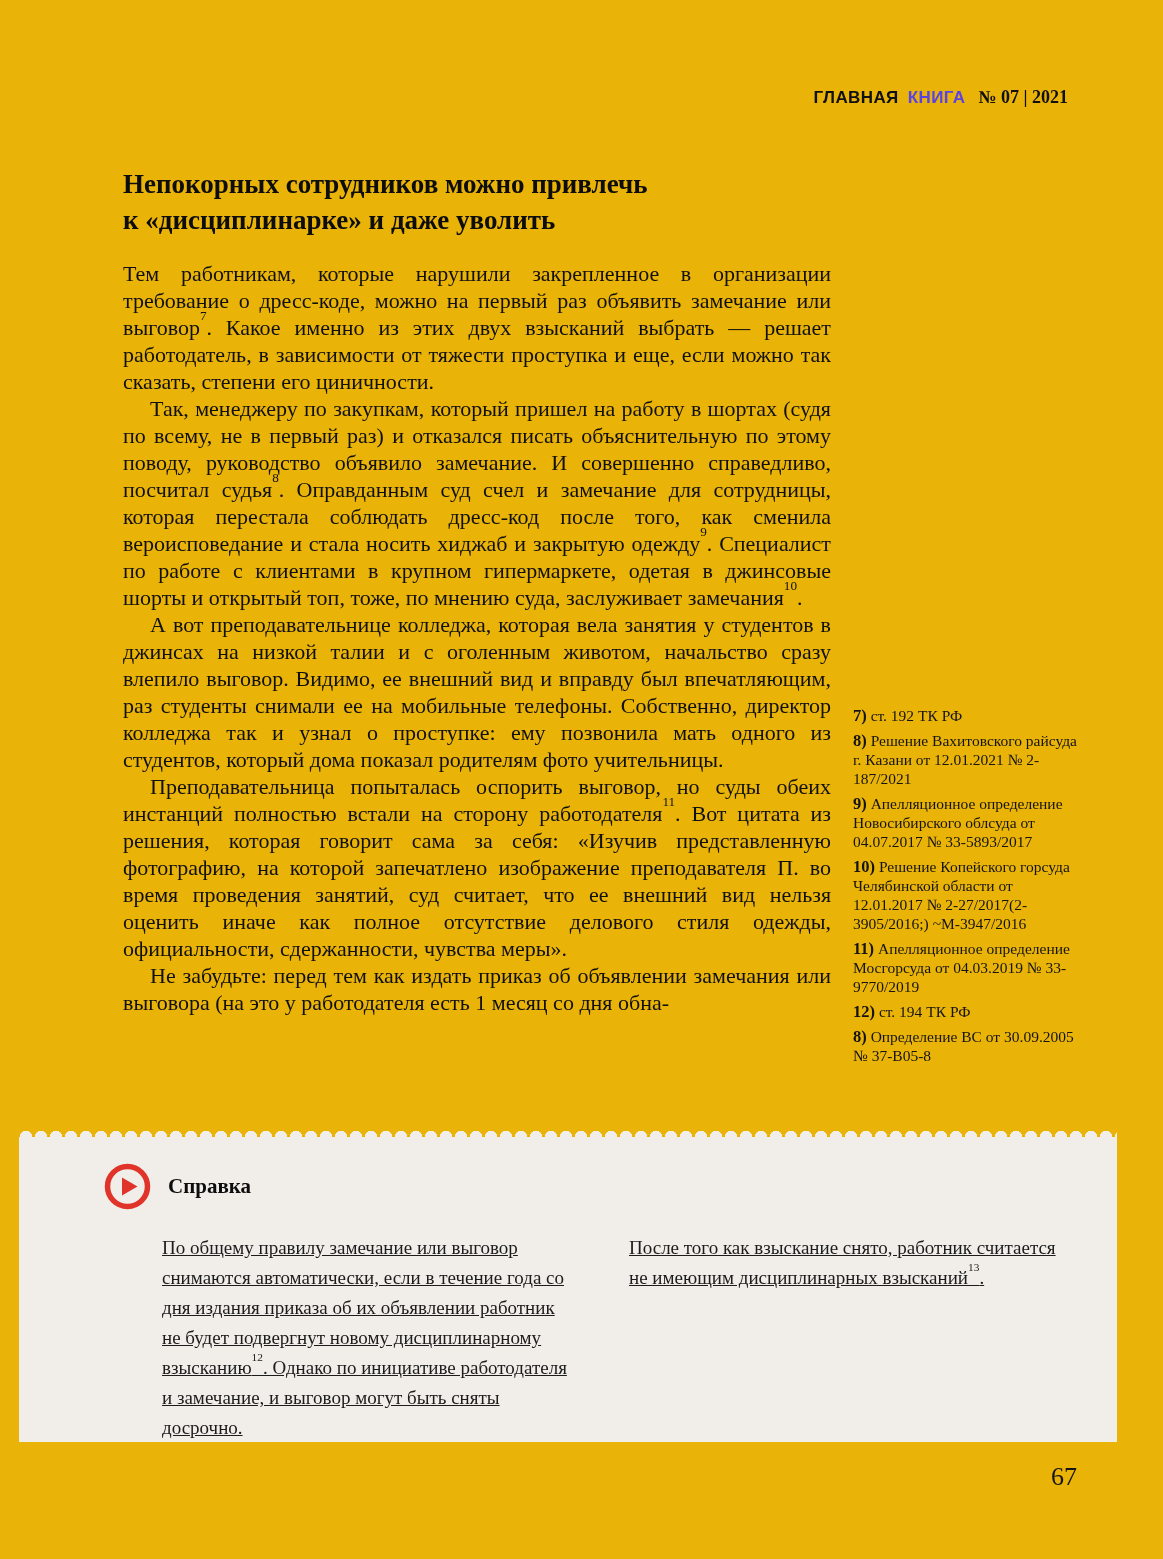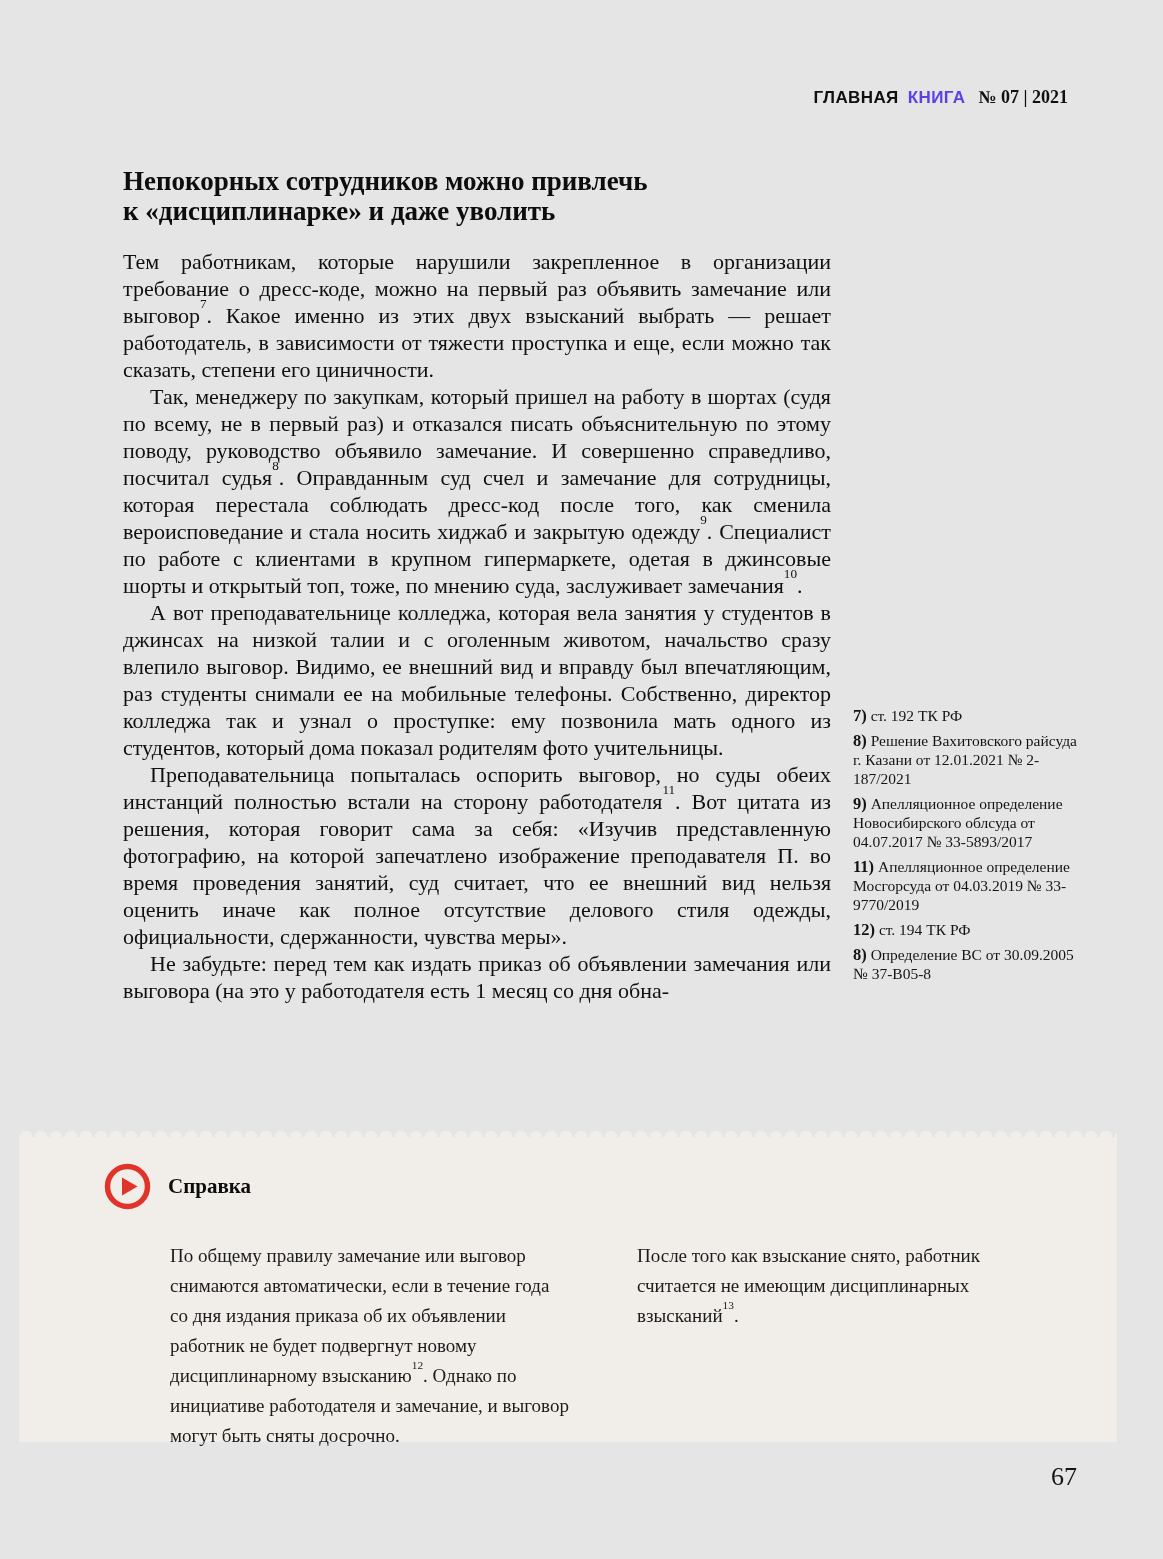--- a/index.html
+++ b/index.html
@@ -3,33 +3,33 @@
 <meta charset="utf-8">
 <style>
   :root{
     --accent:#5a43e4;
     --notered:#e0342a;
     --notebg:#f1eee9;
   }
   *{box-sizing:border-box;}
   html,body{margin:0;padding:0;background:#ffffff;}
   .page{
-    position:relative;width:1163px;height:1559px;background:#e5e5e5;overflow:hidden;
+    position:relative;width:1163px;height:1559px;background:#eab308;overflow:hidden;
     font-family:"Liberation Serif","DejaVu Serif",serif;color:#101010;
   }
 
   
   .masthead{position:absolute;top:87px;right:95px;white-space:nowrap;}
   .brand{font-family:"Liberation Sans","DejaVu Sans",sans-serif;font-size:17px;font-weight:bold;letter-spacing:.4px;}
   .brand-accent{color:var(--accent);margin-left:5px;}
   .issue{font-size:18px;font-weight:bold;margin-left:9px;}
 
   
   .article{position:absolute;left:123px;top:166px;width:708px;}
-  .title{margin:0;font-size:27px;line-height:30px;font-weight:bold;white-space:pre-line;color:#0d0d0d;}
+  .title{margin:0;font-size:27px;line-height:36px;font-weight:bold;white-space:pre-line;color:#0d0d0d;}
   .body{margin-top:22px;font-size:22px;line-height:27px;text-align:justify;}
   .body p{margin:0;}
   p.indent{text-indent:27px;}
   sup{font-size:.6em;line-height:0;position:relative;top:-.5em;}
 
   
   .footnotes{position:absolute;left:853px;top:706px;width:228px;font-size:15.5px;line-height:19px;color:#141414;}
   .footnote{margin-bottom:6px;}
   .footnote b{font-size:16.5px;}
 
@@ -38,21 +38,21 @@
   .scallops{
     position:absolute;left:0;right:0;top:-8px;height:8px;
     background-image:radial-gradient(circle at 7px 8px, var(--notebg) 6px, rgba(255,255,255,0) 6.5px);
     background-size:15px 8px;background-repeat:repeat-x;
   }
   .note-head{position:absolute;left:85px;top:26px;display:flex;align-items:center;gap:17px;}
   .play-icon{color:var(--notered);}
   .play-icon svg{display:block;width:47px;height:47px;}
   .note-title{font-size:21px;font-weight:bold;color:#0d0d0d;}
   .note-col{position:absolute;top:88px;font-size:19px;line-height:30px;color:#1c1c1c;text-align:left;}
-  .note-col p{margin:16px;}
+  .note-col p{margin:8px;text-decoration:underline;}
   .note-col-left{left:135px;width:432px;}
   .note-col-right{left:602px;width:450px;}
 
   .page-number{position:absolute;left:1051px;top:1462px;font-size:26px;color:#151515;}
 </style>
 </head>
 <body>
 
 <div class="page">
 
@@ -71,20 +71,21 @@
         <p class="indent">А вот преподавательнице колледжа, которая вела занятия у студентов в джинсах на низкой талии и с оголенным животом, начальство сразу влепило выговор. Видимо, ее внешний вид и вправду был впечатляющим, раз студенты снимали ее на мобильные телефоны. Собственно, директор колледжа так и узнал о проступке: ему позвонила мать одного из студентов, который дома показал родителям фото учительницы.</p>
         <p class="indent">Преподавательница попыталась оспорить выговор, но суды обеих инстанций полностью встали на сторону работодателя<sup>11</sup>. Вот цитата из решения, которая говорит сама за себя: «Изучив представленную фотографию, на которой запечатлено изображение преподавателя П. во время проведения занятий, суд считает, что ее внешний вид нельзя оценить иначе как полное отсутствие делового стиля одежды, официальности, сдержанности, чувства меры».</p>
         <p class="indent">Не забудьте: перед тем как издать приказ об объявлении замечания или выговора (на это у работодателя есть 1 месяц со дня обна-</p>
       </div>
   </main>
 
   <aside class="footnotes">
       <div class="footnote"><b>7)</b> ст. 192 ТК РФ</div>
       <div class="footnote"><b>8)</b> Решение Вахитовского райсуда г. Казани от 12.01.2021 № 2-187/2021</div>
       <div class="footnote"><b>9)</b> Апелляционное определение Новосибирского облсуда от 04.07.2017 № 33-5893/2017</div>
+      <div class="footnote"><b>10)</b> Решение Копейского горсуда Челябинской области от 12.01.2017 № 2-27/2017(2-3905/2016;) ~М-3947/2016</div>
       <div class="footnote"><b>11)</b> Апелляционное определение Мосгорсуда от 04.03.2019 № 33-9770/2019</div>
       <div class="footnote"><b>12)</b> ст. 194 ТК РФ</div>
       <div class="footnote"><b>8)</b> Определение ВС от 30.09.2005 № 37-В05-8</div>
     </aside>
 
   <section class="note-box">
     <div class="scallops"></div>
     <div class="note-head">
       <span class="play-icon">
         <svg viewBox="0 0 47 47" aria-hidden="true">

